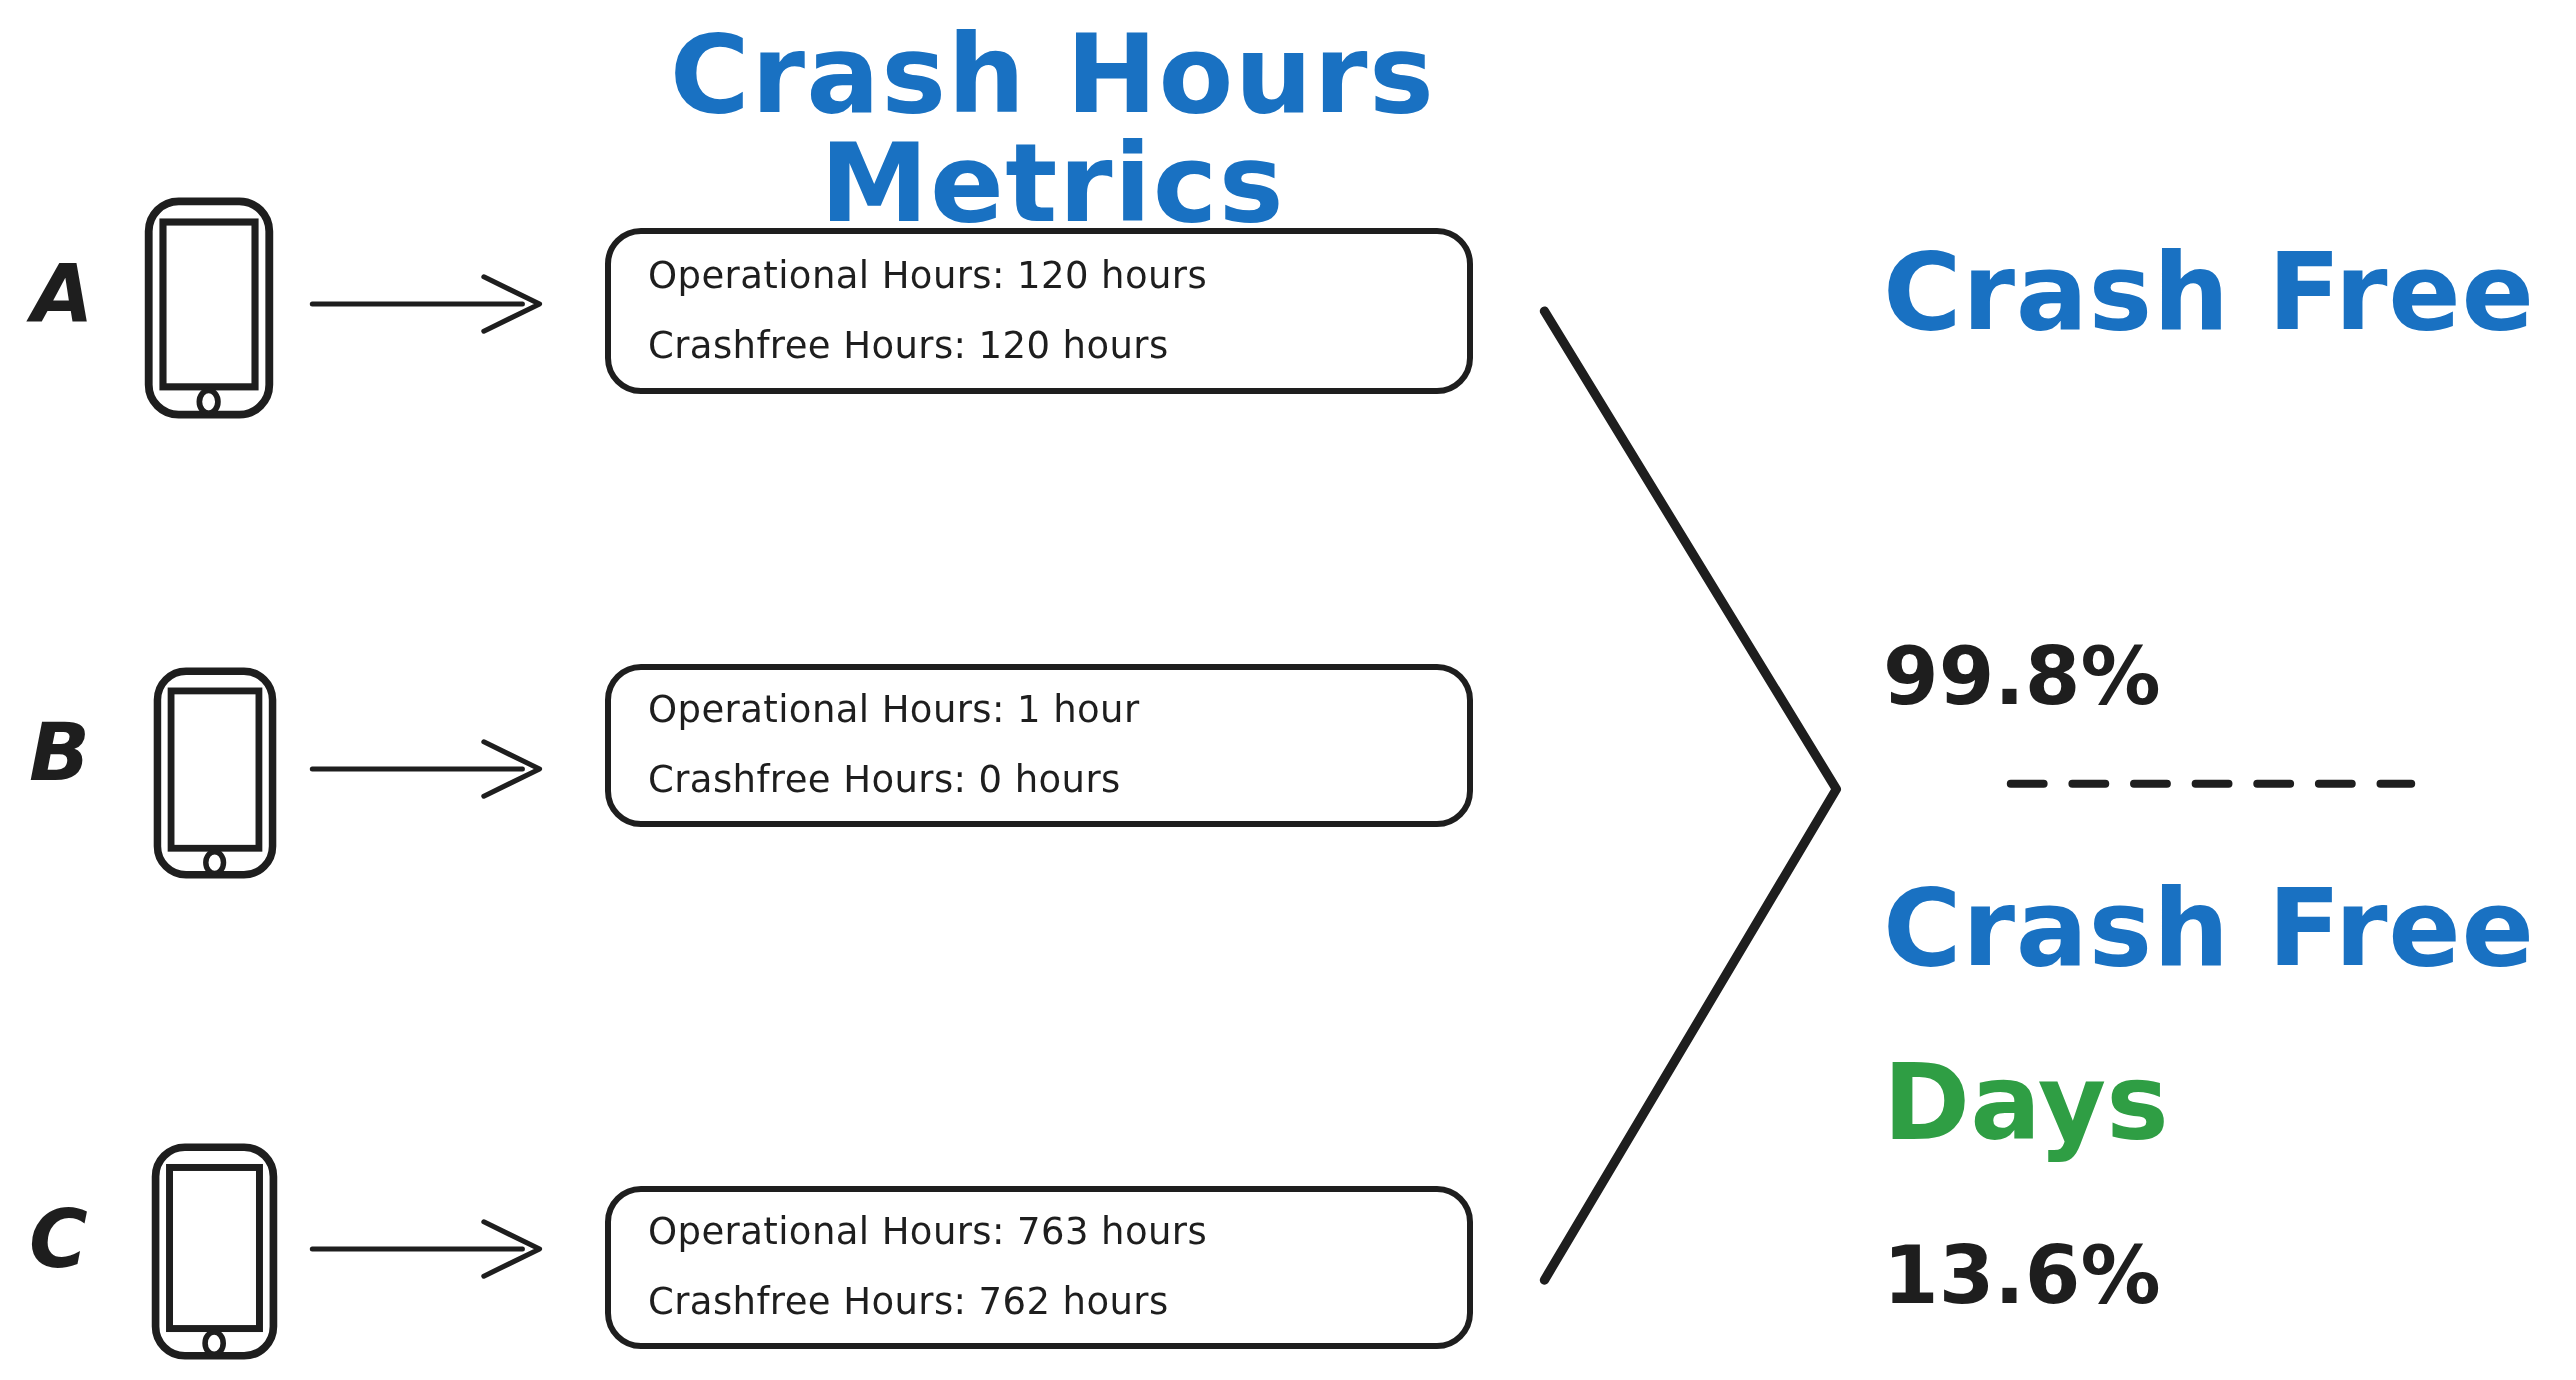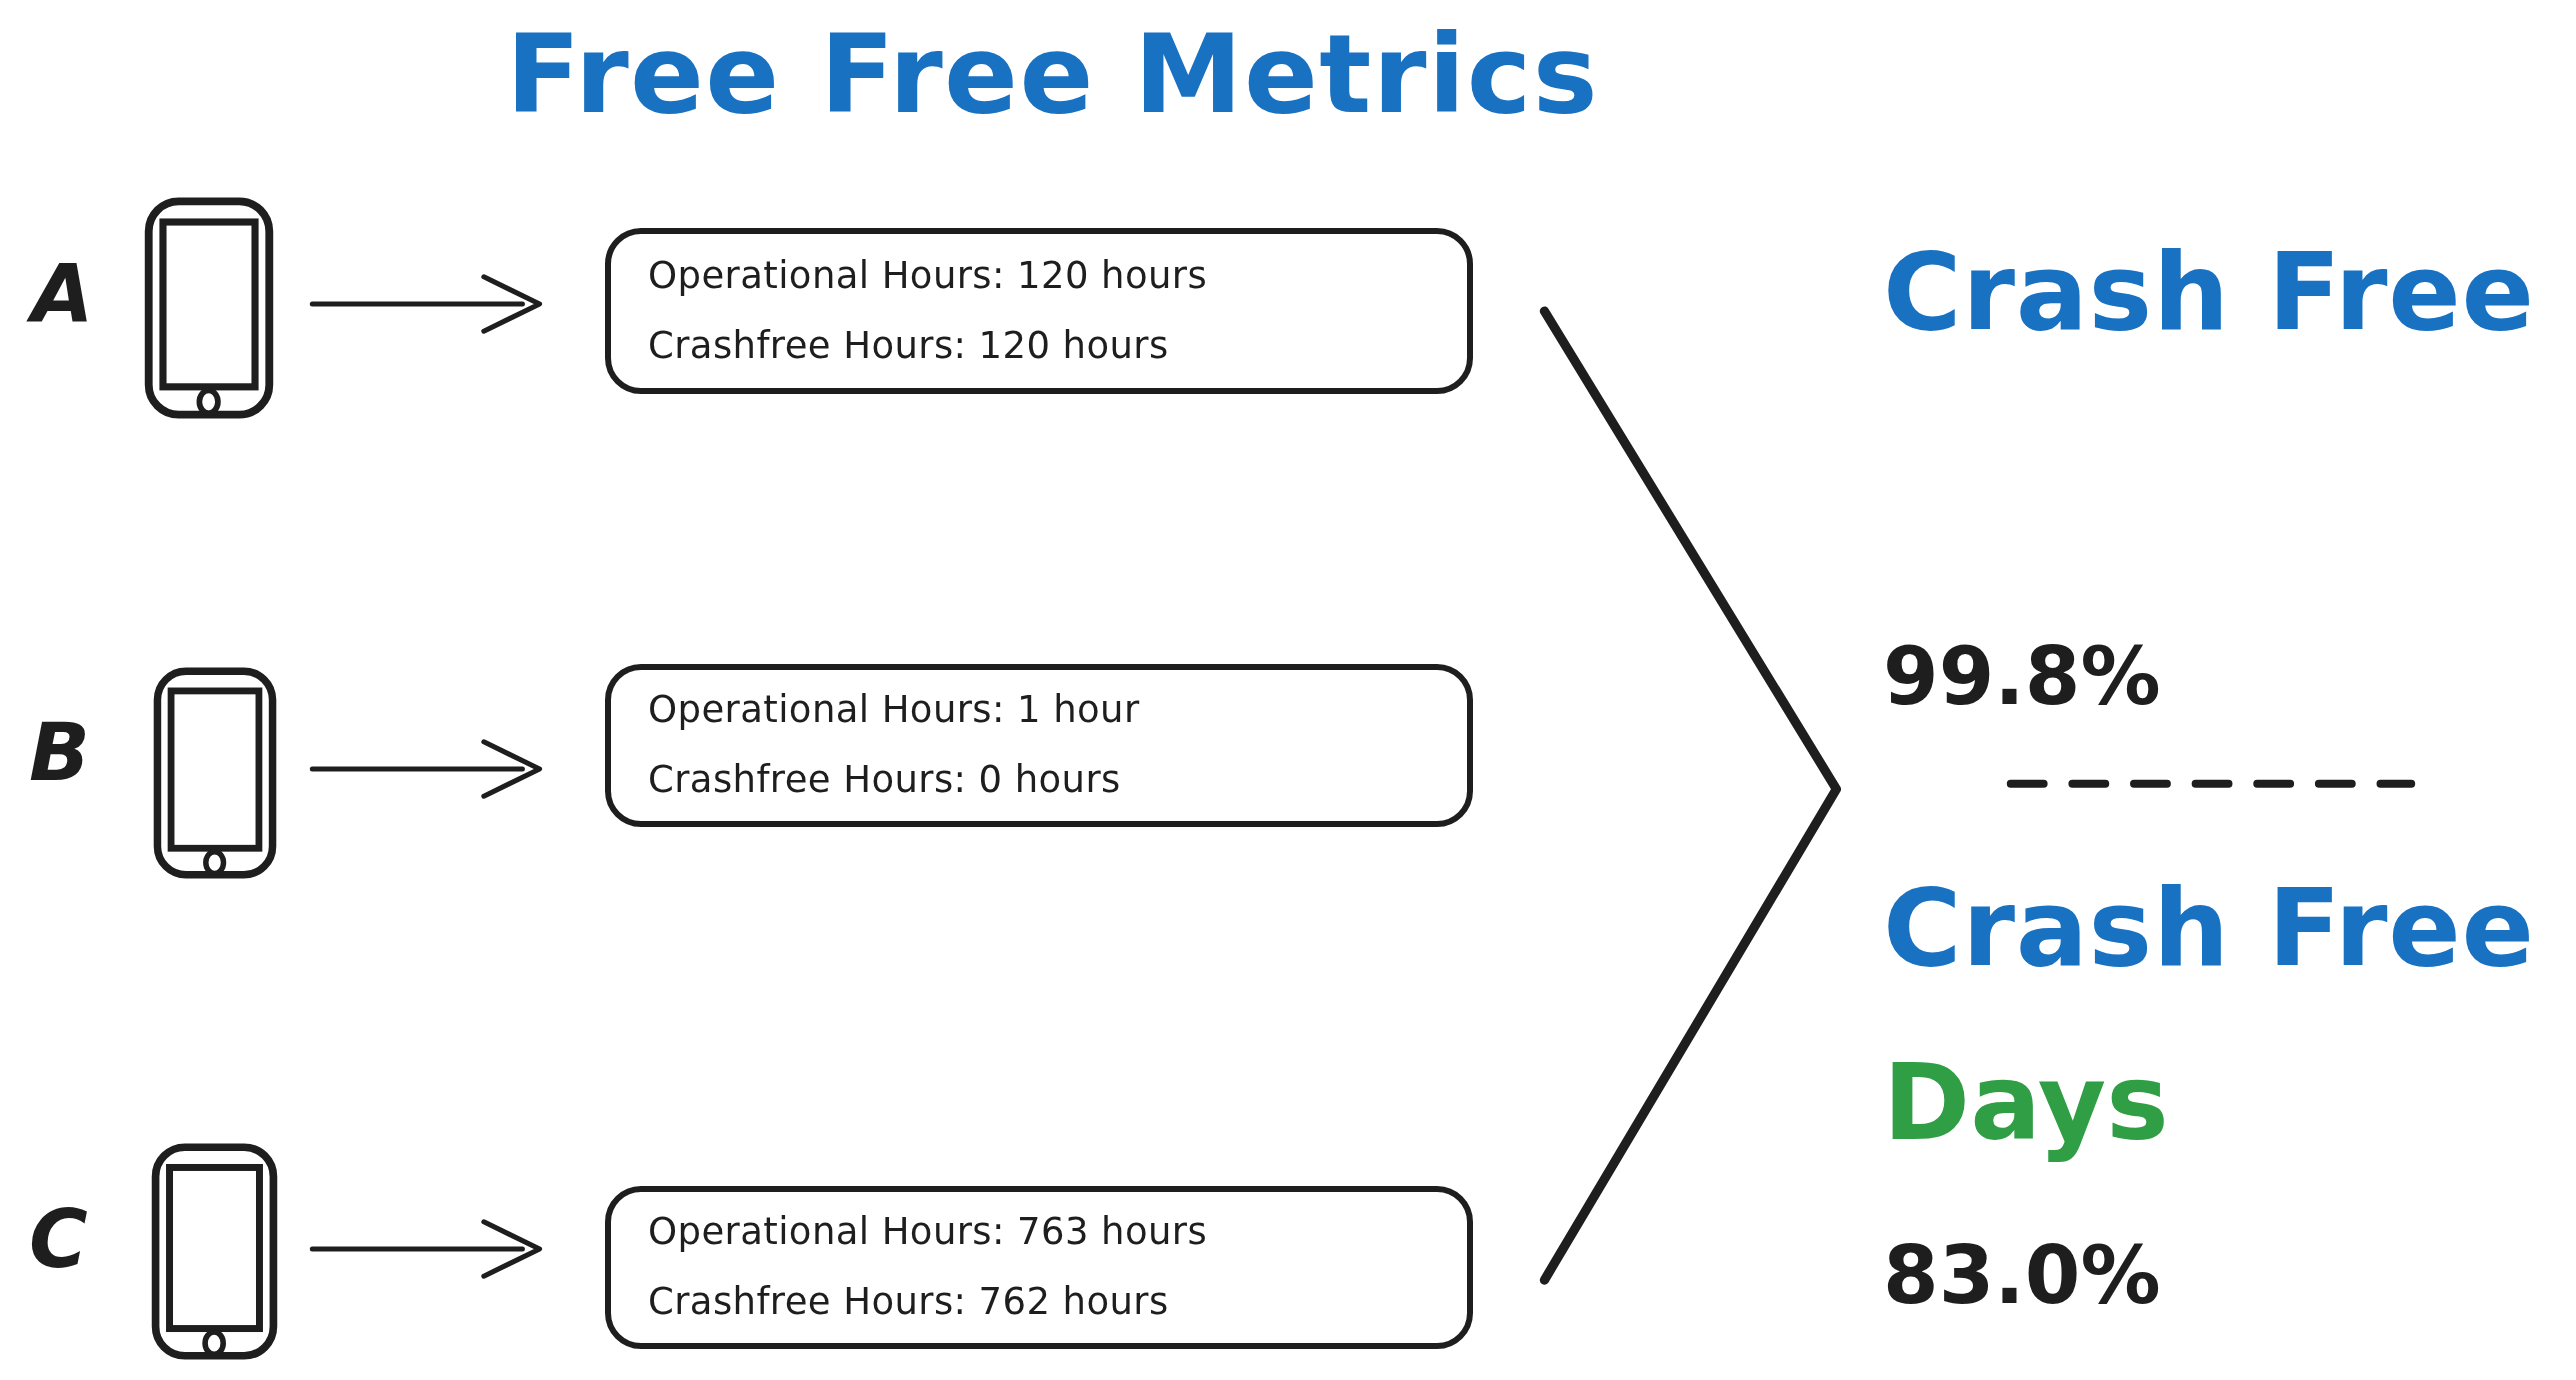--- a/index.html
+++ b/index.html
@@ -50,21 +50,21 @@
   }
   .result-title { font-size: 107px; font-weight: bold; letter-spacing: 0.7px; color: var(--blue); }
   .result-unit  { font-size: 105px; font-weight: bold; color: var(--green); }
   .result-value { font-size: 80px; font-weight: bold; color: var(--ink); }
 </style>
 </head>
 <body>
 
 <div class="canvas">
 
-  <div class="abs title">Free Free Metrics</div>
+  <div class="abs title">Crash Hours Metrics</div>
 
   <div class="abs letter" style="left:31.5px; top:255px;">A</div>
   <svg class="phone" style="left:143px; top:195px;" width="132" height="226" viewBox="0 0 185 315">
     <rect x="8" y="8" rx="42" ry="42" width="169" height="299" fill="none" stroke="currentColor" stroke-width="11"></rect>
     <rect x="28" y="37" width="129" height="231" fill="none" stroke="currentColor" stroke-width="10"></rect>
     <ellipse cx="92" cy="289" rx="13" ry="16" fill="none" stroke="currentColor" stroke-width="8"></ellipse>
   </svg>
   <svg class="arrow" style="left:308px; top:261px;" width="243" height="86" viewBox="0 0 340 120">
     <line x1="6" y1="60" x2="300" y2="60" stroke="currentColor" stroke-width="7" stroke-linecap="round"></line>
     <polyline points="246,22 324,60 246,98" fill="none" stroke="currentColor" stroke-width="7" stroke-linecap="round" stroke-linejoin="round"></polyline>
@@ -110,16 +110,16 @@
 
   <div class="result-title" style="top:239px;">Crash Free</div>
   <div class="result-value" style="top:637px;">99.8%</div>
 
   <svg class="divider" style="left:2005px; top:773px;" width="412" height="21.5" viewBox="0 0 575 30">
     <line x1="8" y1="15" x2="567" y2="15" stroke="currentColor" stroke-width="11" stroke-dasharray="46 40" stroke-linecap="round"></line>
   </svg>
 
   <div class="result-title" style="top:875px;">Crash Free</div>
   <div class="result-unit" style="top:1051px;">Days</div>
-  <div class="result-value" style="top:1236px;">83.0%</div>
+  <div class="result-value" style="top:1236px;">13.6%</div>
 
 </div>
 
 
 </body></html>

